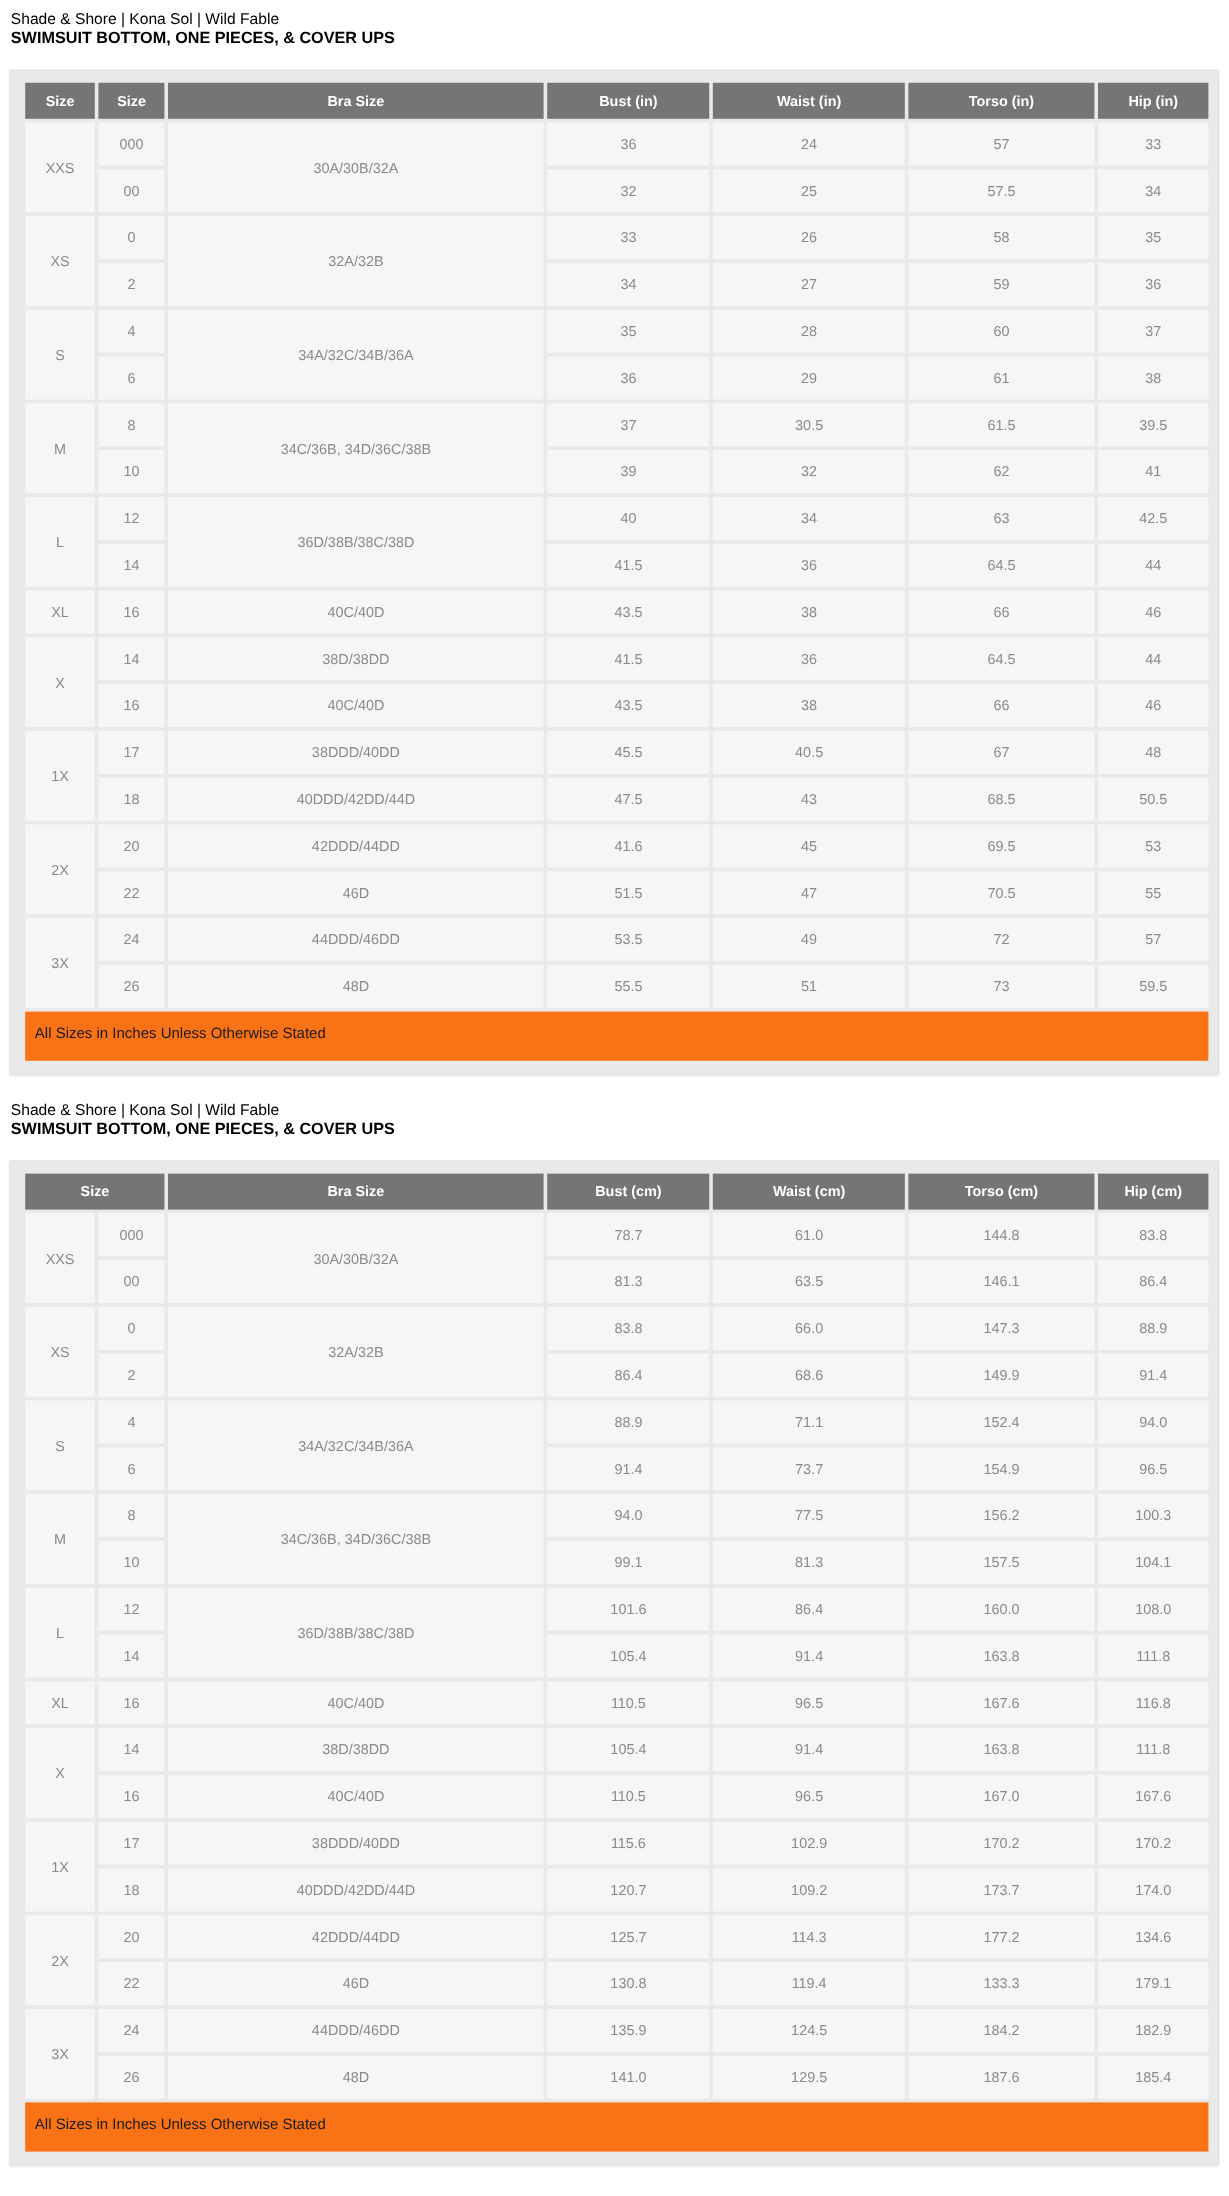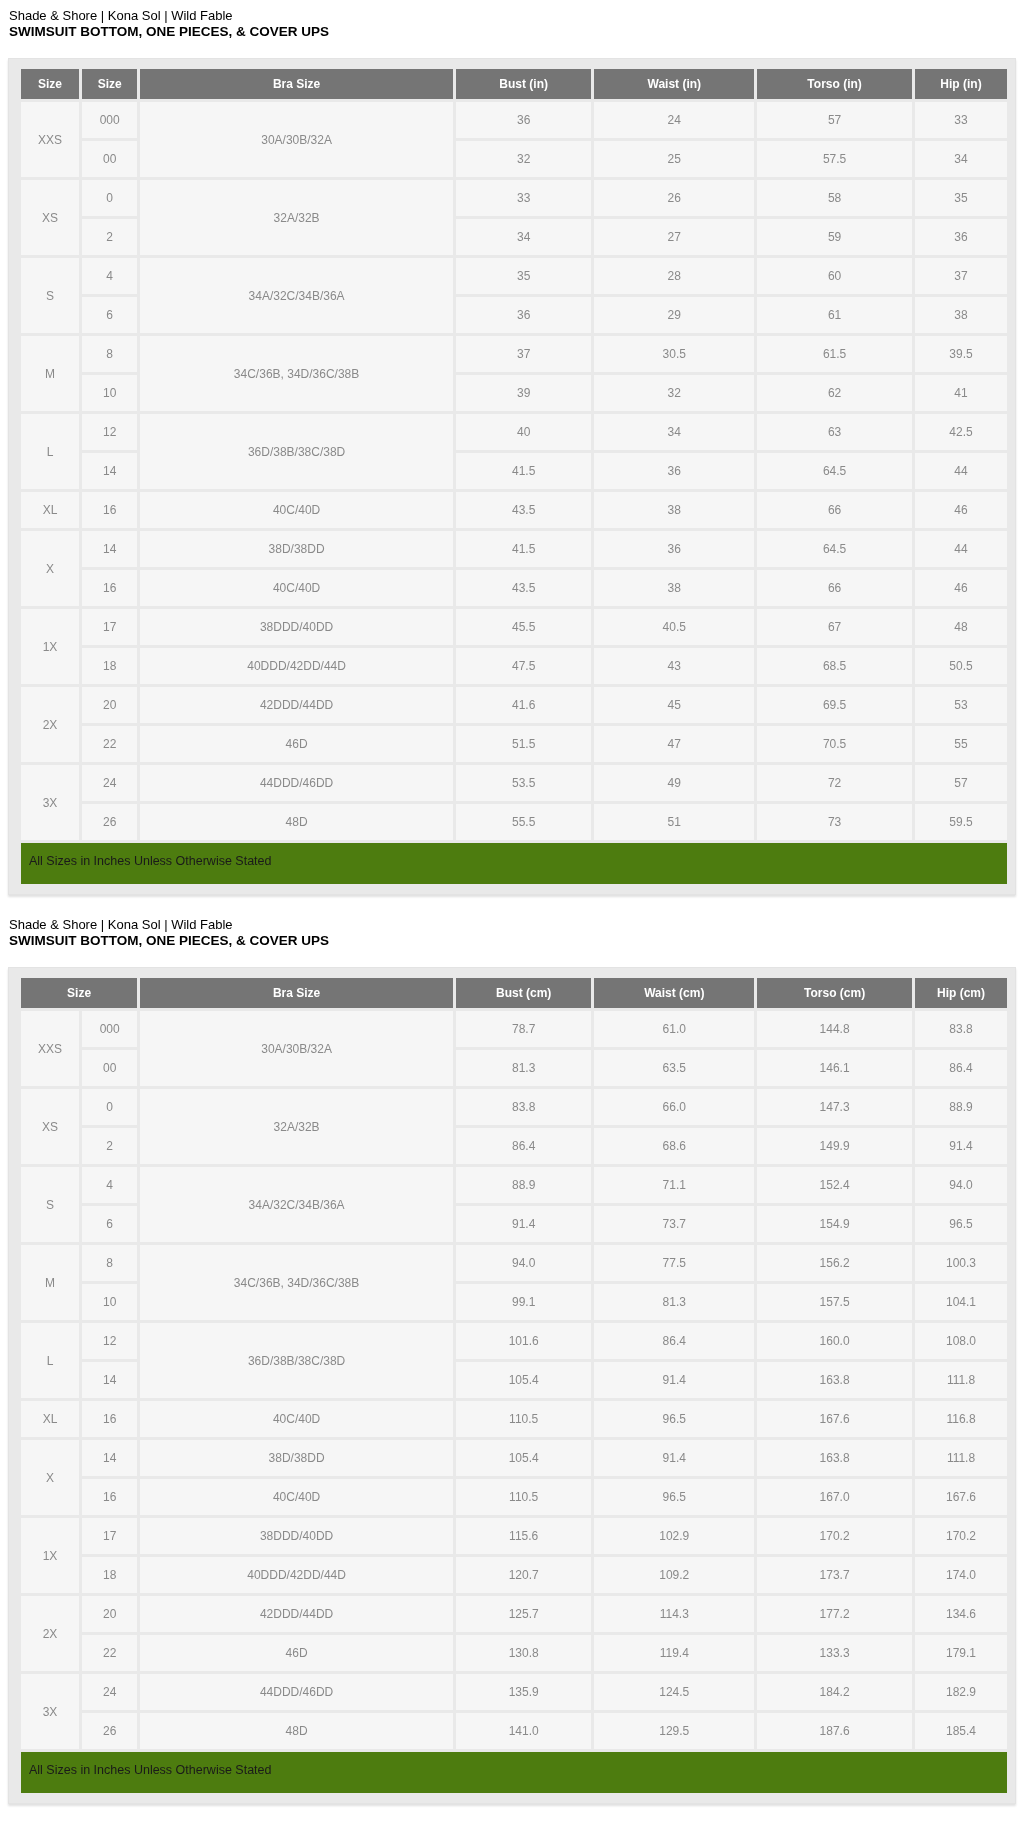--- a/index.html
+++ b/index.html
@@ -52,21 +52,21 @@
   }
   table.size-chart td {
     background: #f6f6f6;
     color: #8a8a8a;
     font-size: 12px;
     text-align: center;
     vertical-align: middle;
     padding: 11px 4px;
   }
   .footnote {
-    background: #4d7c0f;
+    background: #f97316;
     margin: 0 3px;
     padding: 11px 8px 16px 8px;
     font-size: 12.5px;
     color: #1a1a1a;
   }
   col.c-size  { width: 6%; }
   col.c-num   { width: 5.7%; }
   col.c-bra   { width: 32.3%; }
   col.c-bust  { width: 14%; }
   col.c-waist { width: 16.5%; }

